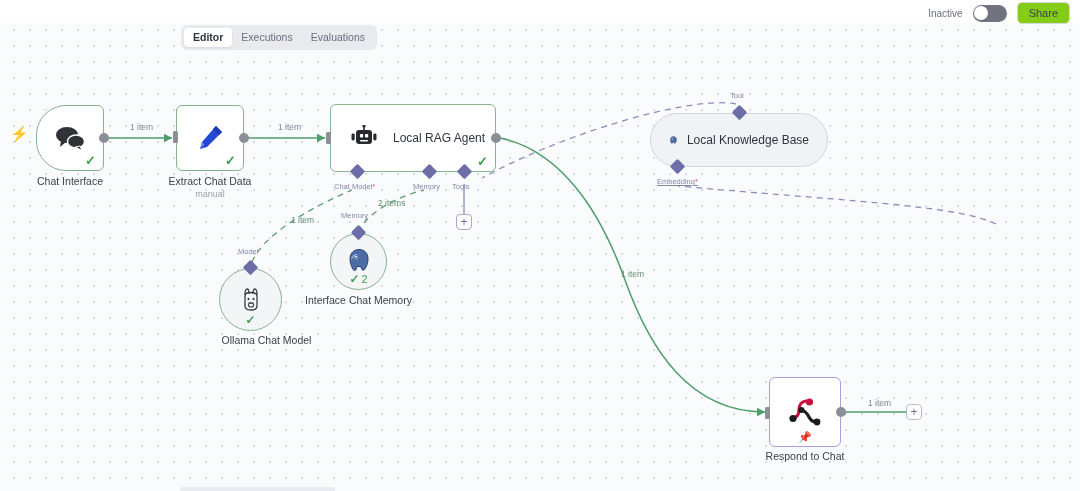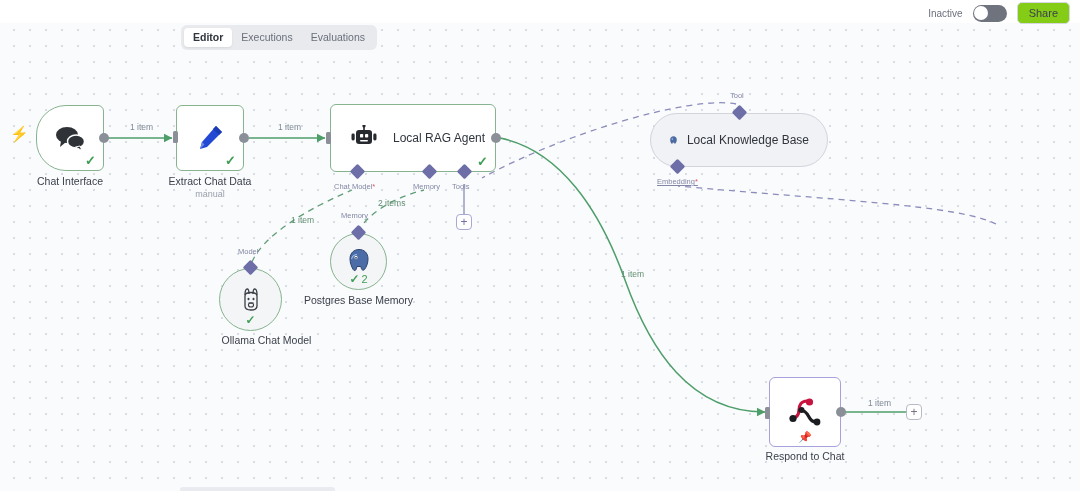--- a/index.html
+++ b/index.html
@@ -322,21 +322,21 @@
         <ellipse cx="10" cy="10.5" rx="1.5" ry="1.8" fill="#fff"></ellipse>
         <circle cx="10" cy="10.8" r="0.9" fill="#22304f"></circle>
         <path d="M5.5,12 C6.5,9 8.5,7.5 11,7.5" stroke="#9fc0e8" stroke-width="1.1" fill="none"></path>
       </svg>
       <span class="check-c">
         ✓<span class="cnt">2</span>
       </span>
     </div>
     <div class="diamond" style="left:23px; top:-6px;"></div>
     <div class="conlabel" style="left:11px; top:-22px;">Memory</div>
-    <div class="nlabel" style="top:61px;">Postgres Base Memory</div>
+    <div class="nlabel" style="top:61px;">Interface Chat Memory</div>
   </div>
 
 
   <div class="node" style="left:769px; top:377px;">
     <div class="nbox selected" style="width:72px; height:70px; justify-content:center;">
       <svg class="icn" width="34" height="30" viewBox="0 0 34 30">
         <path d="M19,4 C13,4 11,9 11,13 C11,18 8,21 5,21" stroke="#c8133f" stroke-width="3.2" fill="none" stroke-linecap="round"></path>
         <circle cx="21.5" cy="5" r="3.6" fill="#c8133f"></circle>
         <circle cx="5" cy="21.5" r="3.6" fill="#1c1d21"></circle>
         <path d="M12,13 C16,13 19,16 21,20 C22.5,23 25,25 28,25" stroke="#1c1d21" stroke-width="3.2" fill="none" stroke-linecap="round"></path>

